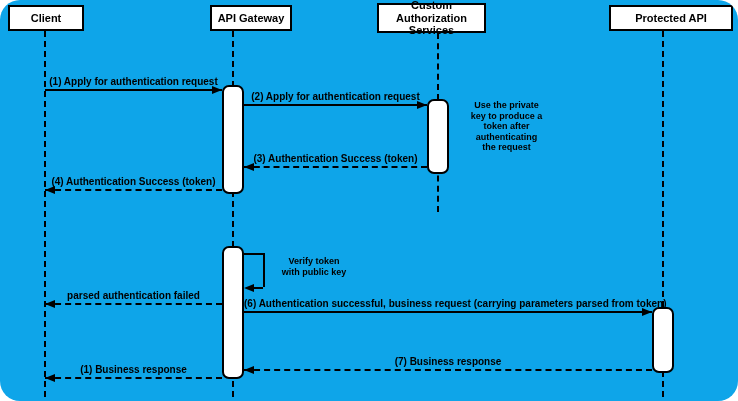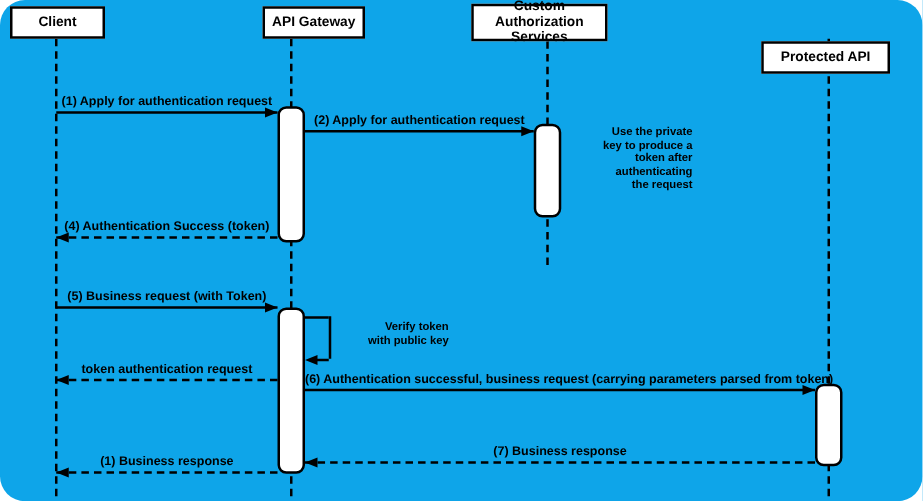--- a/index.html
+++ b/index.html
@@ -67,78 +67,78 @@
   .loop-arrow {
     position:absolute; width:0; height:0; z-index:4;
     border-right:10px solid #000000;
     border-top:4px solid transparent;
     border-bottom:4px solid transparent;
   }
   .note {
     position:absolute;
     font-size:9px; line-height:10.5px;
     white-space:pre-line;
-    text-align:right;
+    text-align:center;
     z-index:2;
   }
 </style>
 </head>
 <body>
 
 <div id="canvas">
 
   <div class="lifeline" style="left:44px; top:31px; height:366px;"></div>
   <div class="lifeline" style="left:232px; top:31px; height:366px;"></div>
   <div class="lifeline" style="left:437px; top:33px; height:179px;"></div>
   <div class="lifeline" style="left:662px; top:31px; height:366px;"></div>
 
   <div class="actor" style="left:8px; top:5px; width:76px; height:26px;">Client</div>
   <div class="actor" style="left:192px; top:5px; width:82px; height:26px;margin-left:18px;">API Gateway</div>
   <div class="actor" style="left:377px; top:3px; width:109px; height:30px;">Custom Authorization Services</div>
-  <div class="actor" style="left:609px; top:5px; width:103px; height:26px;margin-top:28px;">Protected API</div>
+  <div class="actor" style="left:609px; top:5px; width:124px; height:26px;">Protected API</div>
 
   <div class="activation" style="left:222px; top:85px; height:109px;"></div>
   <div class="activation" style="left:427px; top:99px; height:75px;"></div>
   <div class="activation" style="left:222px; top:246px; height:133px;"></div>
   <div class="activation" style="left:652px; top:307px; height:66px;"></div>
 
   <div class="msg solid" style="left:45px; top:75px; width:177px;">
     <div class="msg-label">(1) Apply for authentication request</div>
     <div class="msg-line"></div>
     <div class="arrow arrow-right"></div>
   </div>
 
   <div class="msg solid" style="left:244px; top:90px; width:183px;">
     <div class="msg-label">(2) Apply for authentication request</div>
     <div class="msg-line"></div>
     <div class="arrow arrow-right"></div>
   </div>
 
+  <div class="msg dashed" style="left:244px; top:152px; width:183px;">
+    <div class="msg-label">(3) Authentication Success (token)</div>
+    <div class="msg-line"></div>
+    <div class="arrow arrow-left"></div>
+  </div>
 
   <div class="msg dashed" style="left:45px; top:175px; width:177px;">
     <div class="msg-label">(4) Authentication Success (token)</div>
     <div class="msg-line"></div>
     <div class="arrow arrow-left"></div>
   </div>
 
-  <div class="msg solid" style="left:45px; top:231px; width:177px;">
-    <div class="msg-label">(5) Business request (with Token)</div>
-    <div class="msg-line"></div>
-    <div class="arrow arrow-right"></div>
-  </div>
 
   <div class="seg h" style="left:244px; top:253px; width:19px;"></div>
   <div class="seg v" style="left:263px; top:253px; height:34px;"></div>
   <div class="seg h" style="left:253px; top:287px; width:10px;"></div>
   <div class="loop-arrow" style="left:244px; top:284px;"></div>
   <div class="note" style="left:269px; top:256px; width:90px;">Verify token
 with public key</div>
 
   <div class="msg dashed" style="left:45px; top:289px; width:177px;">
-    <div class="msg-label">token authentication request</div>
+    <div class="msg-label">parsed authentication failed</div>
     <div class="msg-line"></div>
     <div class="arrow arrow-left"></div>
   </div>
 
   <div class="msg solid" style="left:244px; top:297px; width:408px;">
     <div class="msg-label">(6) Authentication successful, business request (carrying parameters parsed from token)</div>
     <div class="msg-line"></div>
     <div class="arrow arrow-right"></div>
   </div>
 

